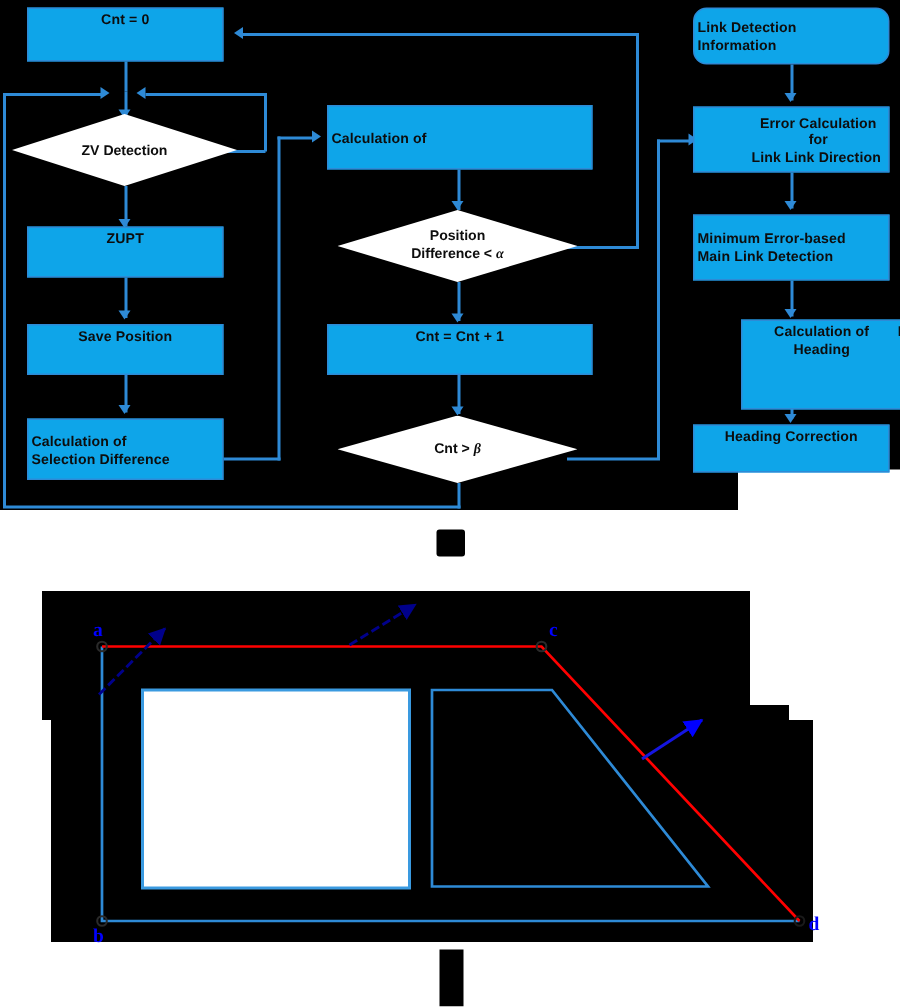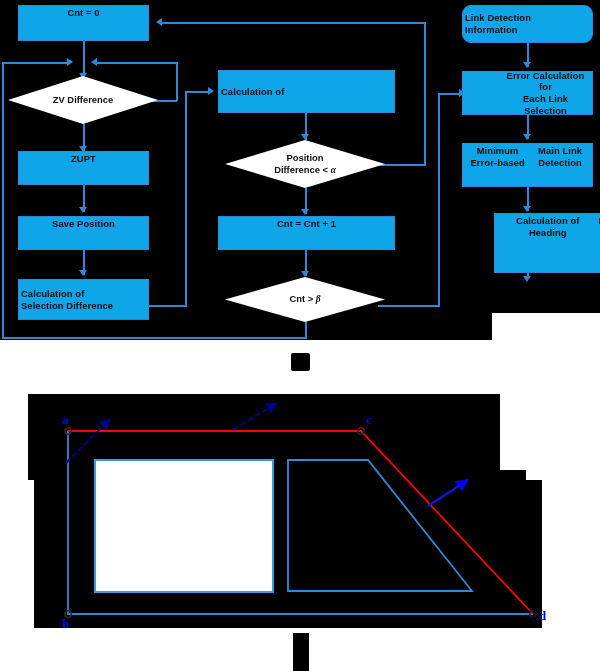--- a/index.html
+++ b/index.html
@@ -117,21 +117,21 @@
   <div class="ln lnv" style="left:527px;top:257px;height:22px;"></div>
   <div class="arr arr-d" style="left:523.3px;top:276px;"></div>
 
   <div class="fc-node" style="left:18px;top:5px;width:131px;height:36px;">
     <span>Cnt = 0</span>
   </div>
 
   <div class="fc-diamond" style="left:8px;top:76px;width:150px;height:48px;">
     <div class="dshape"></div>
     <div class="dtext">
-        <span>ZV Difference</span>
+        <span>ZV Detection</span>
       </div>
   </div>
 
   <div class="fc-node" style="left:18px;top:216px;width:131px;height:34px;">
     <span>Save Position</span>
   </div>
 
   <div class="fc-node" style="left:18px;top:151px;width:131px;height:34px;">
     <span>ZUPT</span>
   </div>
@@ -164,33 +164,36 @@
       </div>
   </div>
 
   <div class="fc-node round" style="left:462px;top:5px;width:131px;height:38px;flex-direction:column;">
     <span>Link Detection</span>
     <span>Information</span>
   </div>
 
   <div class="fc-node" style="left:462px;top:71px;width:131px;height:44px;flex-direction:column;padding-left:38px;">
     <span>Error Calculation for</span>
-    <span>Each Link Selection</span>
-  </div>
-
-  <div class="fc-node" style="left:462px;top:143px;width:131px;height:44px;flex-direction:row;">
+    <span>Link Link Direction</span>
+  </div>
+
+  <div class="fc-node" style="left:462px;top:143px;width:131px;height:44px;flex-direction:column;">
     <span>Minimum Error-based</span>
     <span>Main Link Detection</span>
   </div>
 
   <div class="fc-node" style="left:462px;top:213px;width:131px;height:60px;flex-direction:row;margin-left:32px;">
     <span>Calculation of Heading</span>
     <span>Error</span>
   </div>
 
+  <div class="fc-node" style="left:462px;top:283px;width:131px;height:32px;">
+    <span>Heading Correction</span>
+  </div>
 
   <div class="subfig-mark" style="left:291px;top:353px;width:19px;height:18px;border-radius:2px;"></div>
 </div>
 
 <div id="mapfig">
 
   <div class="blk" style="left:28px;top:8px;width:472px;height:86px;"></div>
   <div class="blk" style="left:34px;top:94px;width:508px;height:148px;"></div>
   <div class="blk" style="left:500px;top:84px;width:26px;height:12px;"></div>
 

